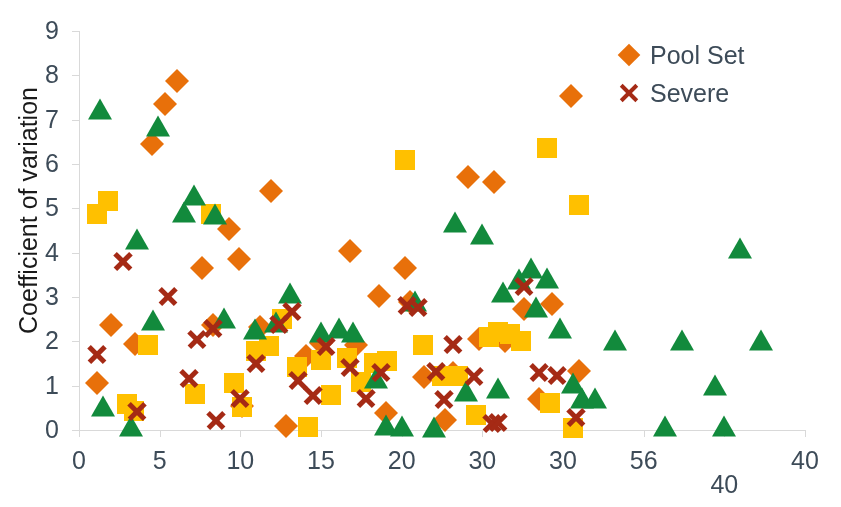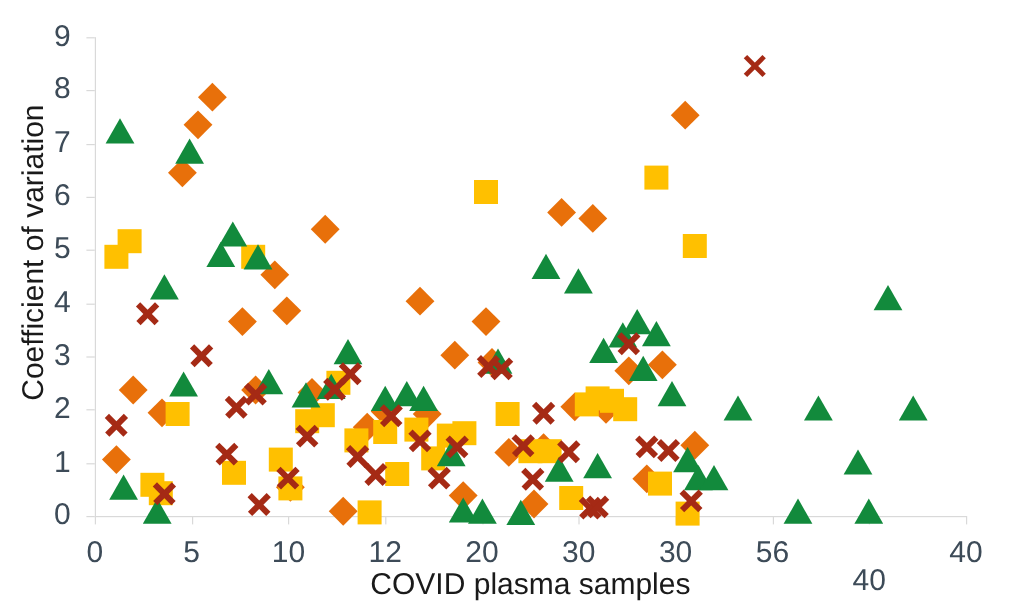--- a/index.html
+++ b/index.html
@@ -198,21 +198,21 @@
       <div class="tick-label-y" style="left: 31px; top: 195.333px;">5</div>
       <div class="tick-label-y" style="left: 31px; top: 151px;">6</div>
       <div class="tick-label-y" style="left: 31px; top: 106.667px;">7</div>
       <div class="tick-label-y" style="left: 31px; top: 62.3333px;">8</div>
       <div class="tick-label-y" style="left: 31px; top: 18px;">9</div>
     </div>
   <div id="x-tick-labels">
       <div class="tick-label-x" style="left: 49px; top: 448px;">0</div>
       <div class="tick-label-x" style="left: 129.667px; top: 448px;">5</div>
       <div class="tick-label-x" style="left: 210.333px; top: 448px;">10</div>
-      <div class="tick-label-x" style="left: 291px; top: 448px;">12</div>
+      <div class="tick-label-x" style="left: 291px; top: 448px;">15</div>
       <div class="tick-label-x" style="left: 371.667px; top: 448px;">20</div>
       <div class="tick-label-x" style="left: 452.333px; top: 448px;">30</div>
       <div class="tick-label-x" style="left: 533px; top: 448px; text-align: center;">30</div>
       <div class="tick-label-x" style="left: 613.667px; top: 448px;">56</div>
       <div class="tick-label-x" style="left: 694.333px; top: 472px;">40</div>
       <div class="tick-label-x" style="left: 775px; top: 448px;">40</div>
     </div>
   <div id="ticks-layer">
       <div class="tick-y" style="left: 72px; top: 430px;"></div>
       <div class="tick-y" style="left: 72px; top: 385.667px;"></div>
@@ -371,23 +371,29 @@
       <div class="marker m-cross" style="left: 395.267px; top: 344.913px;"></div>
       <div class="marker m-cross" style="left: 413.013px; top: 392.35px;"></div>
       <div class="marker m-cross" style="left: 419.467px; top: 391.02px;"></div>
       <div class="marker m-cross" style="left: 445.28px; top: 254.917px;"></div>
       <div class="marker m-cross" style="left: 459.8px; top: 341.367px;"></div>
       <div class="marker m-cross" style="left: 477.547px; top: 343.583px;"></div>
       <div class="marker m-cross" style="left: 496.907px; top: 385.7px;"></div>
     </div>
 
   <div id="y-axis-title">Coefficient of variation</div>
-  <div id="x-axis-title">COVID plasma samples</div>
 
   <div id="legend">
+      <div class="legend-row">
+        <div class="legend-swatch">
+          <div class="sw-diamond"></div>
+        </div>
+        <span class="legend-label">Pool Set</span>
+      </div>
       <div class="legend-row">
         <div class="legend-swatch">
           <div class="sw-cross"></div>
         </div>
+        <span class="legend-label">Severe</span>
       </div>
     </div>
 
 </div>
 
 </body></html>

